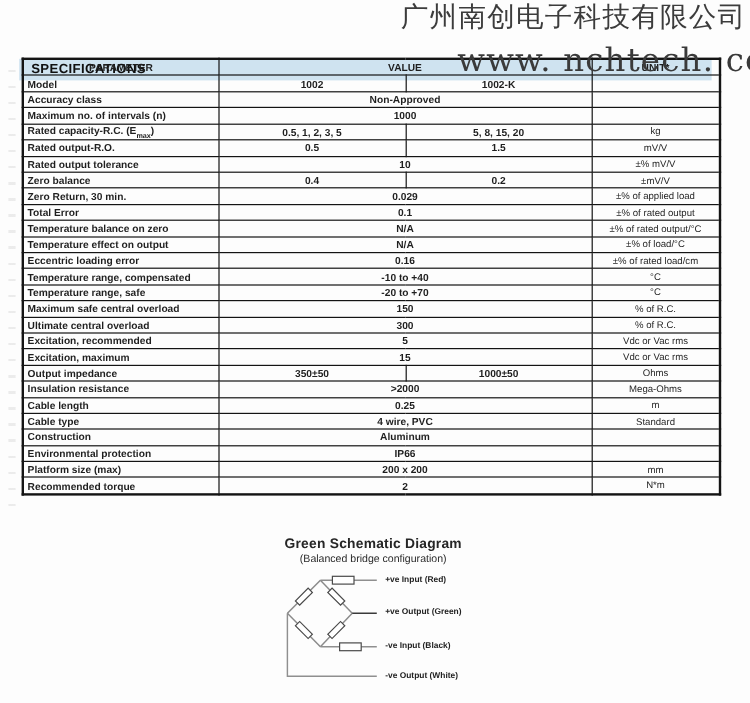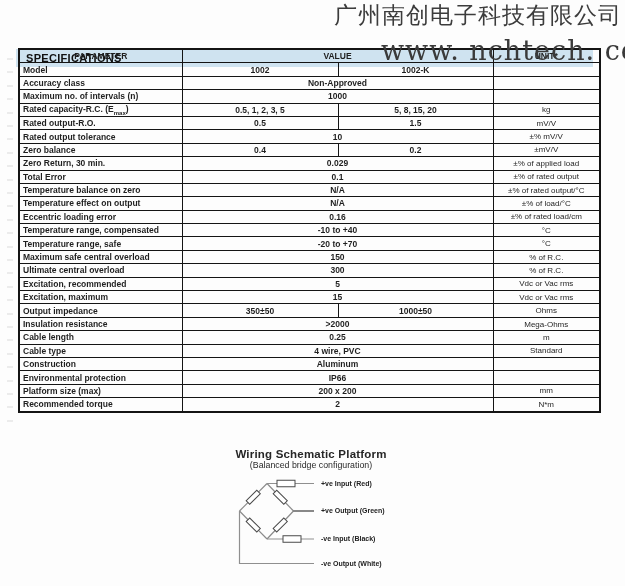--- a/index.html
+++ b/index.html
@@ -225,21 +225,21 @@
         <td class="u">mm</td>
       </tr>
       <tr>
         <td class="p">Recommended torque</td>
         <td class="v" colspan="2">2</td>
         <td class="u">N*m</td>
       </tr>
     </tbody>
 </table>
 
-<div class="diag-title">Wiring Schematic Platform</div>
+<div class="diag-title">Green Schematic Diagram</div>
 <div class="diag-subtitle">(Balanced bridge configuration)</div>
 
 <svg class="bridge" width="100" height="125" viewBox="0 0 100 125">
 
   <line x1="14.5" y1="66" x2="42" y2="38.5" stroke="#8a8a8a" stroke-width="1.2"></line>
   <line x1="42" y1="38.5" x2="68.5" y2="66" stroke="#8a8a8a" stroke-width="1.2"></line>
   <line x1="14.5" y1="66" x2="42" y2="94" stroke="#8a8a8a" stroke-width="1.2"></line>
   <line x1="42" y1="94" x2="68.5" y2="66" stroke="#8a8a8a" stroke-width="1.2"></line>
 
   <g>

